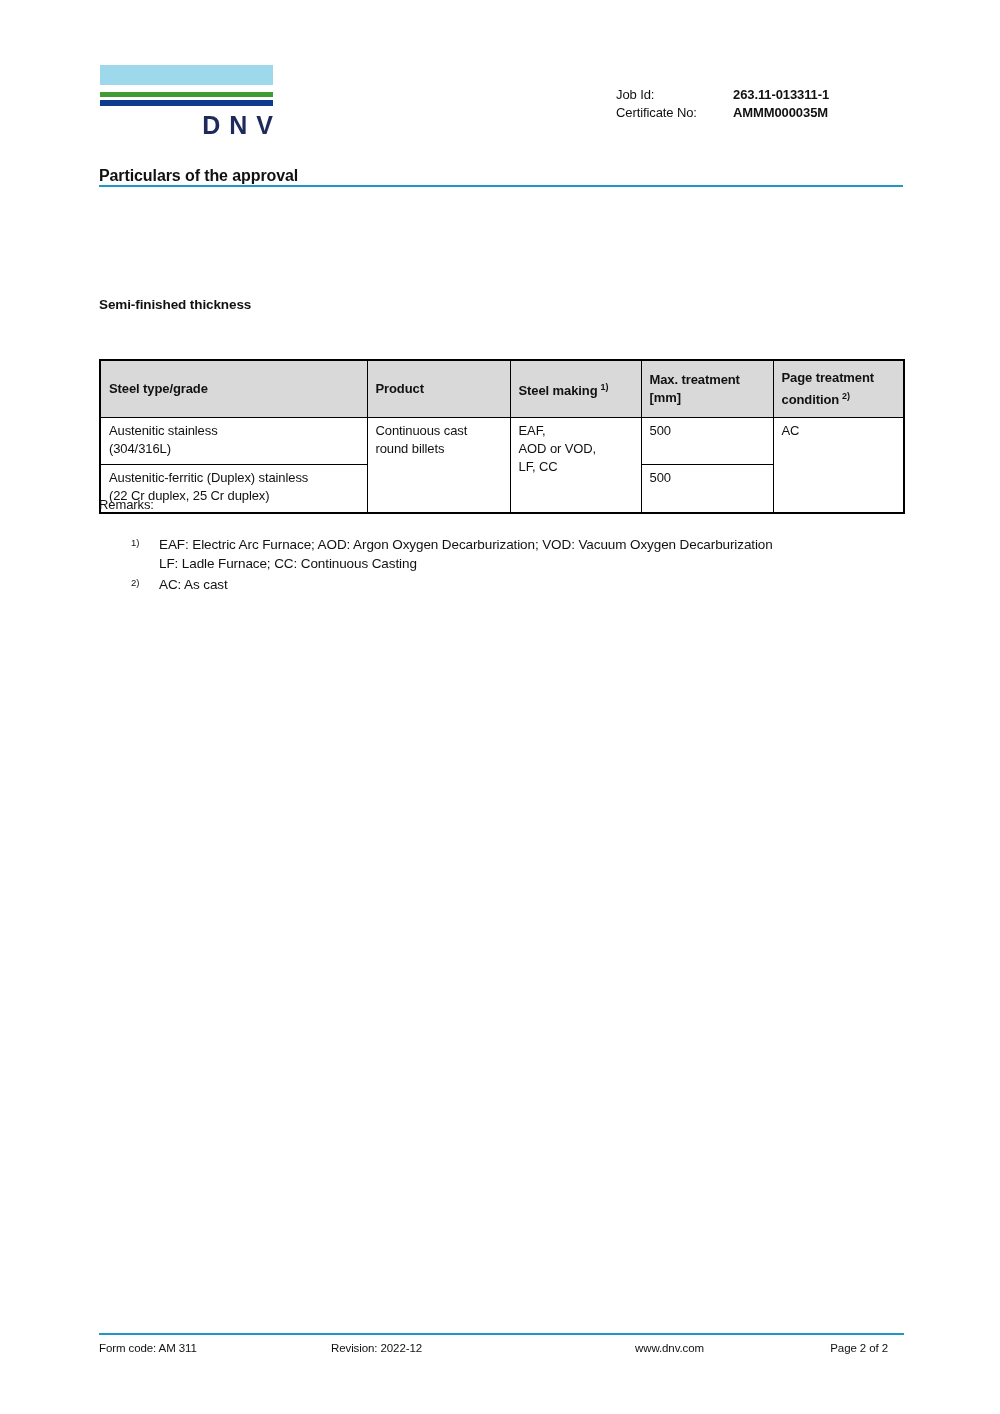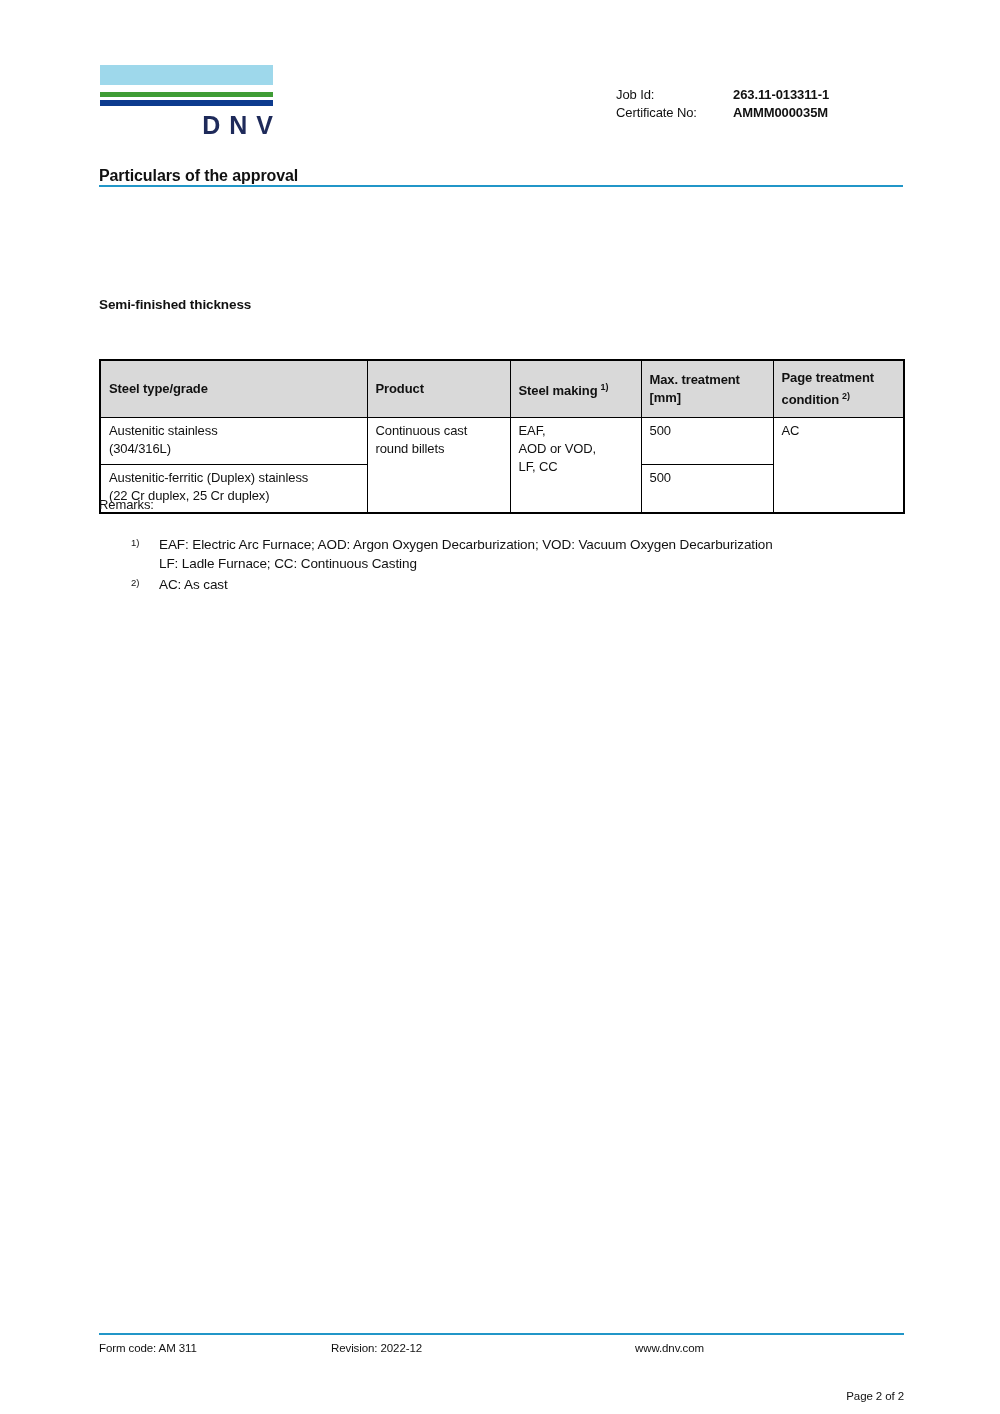--- a/index.html
+++ b/index.html
@@ -105,21 +105,21 @@
   
   .footer {
     position: absolute; left: 99px; top: 1333px; width: 805px; height: 26px;
     border-top: 2px solid var(--accent);
     font-size: 11.5px;
   }
   .footer span { position: absolute; top: 7px; white-space: nowrap; }
   .footer .f-form { left: 0; }
   .footer .f-rev  { left: 202px; margin-left: 30px; }
   .footer .f-web  { left: 536px; }
-  .footer .f-page { right: 0; margin-top: 48px; }
+  .footer .f-page { right: 16px; }
 </style>
 </head>
 <body>
 
 <div class="page">
 
   <div class="logo">
     <div class="logo-bar-light"></div>
     <div class="logo-bar-green"></div>
     <div class="logo-bar-blue"></div>

